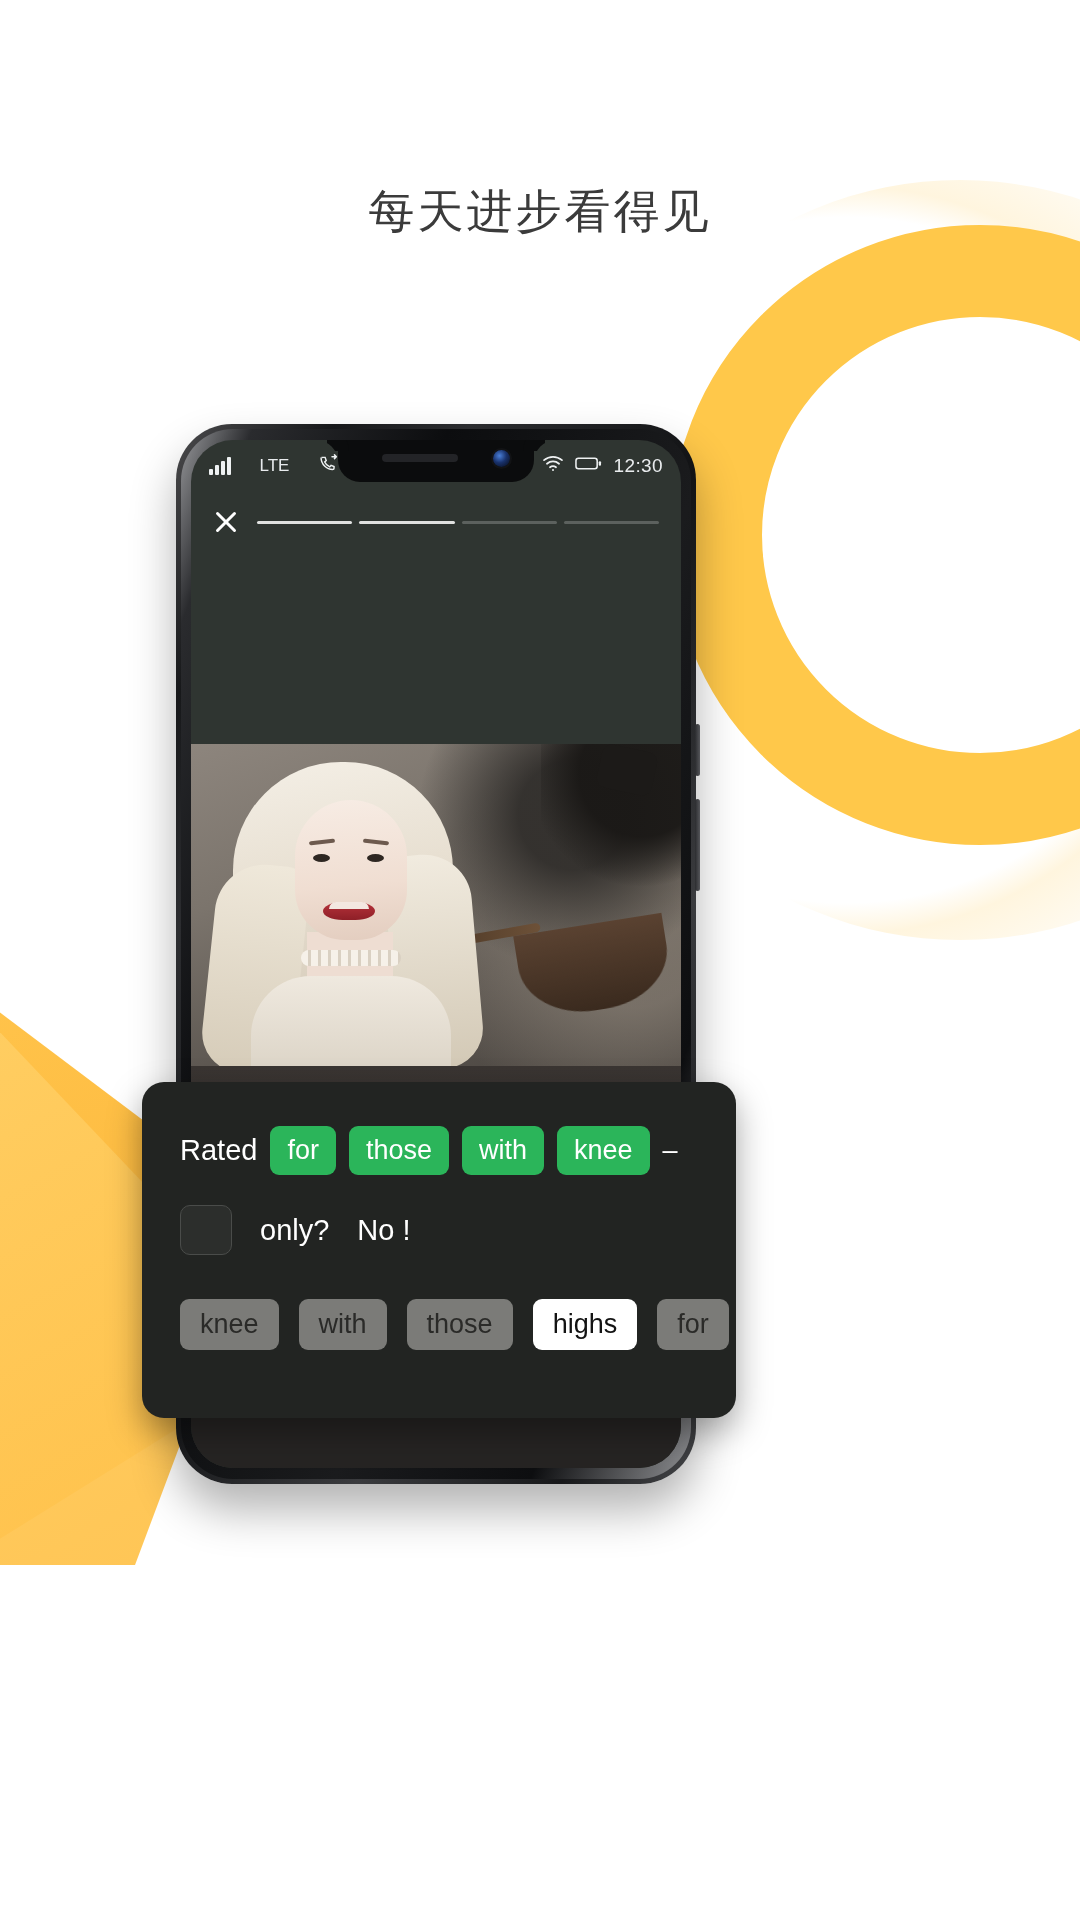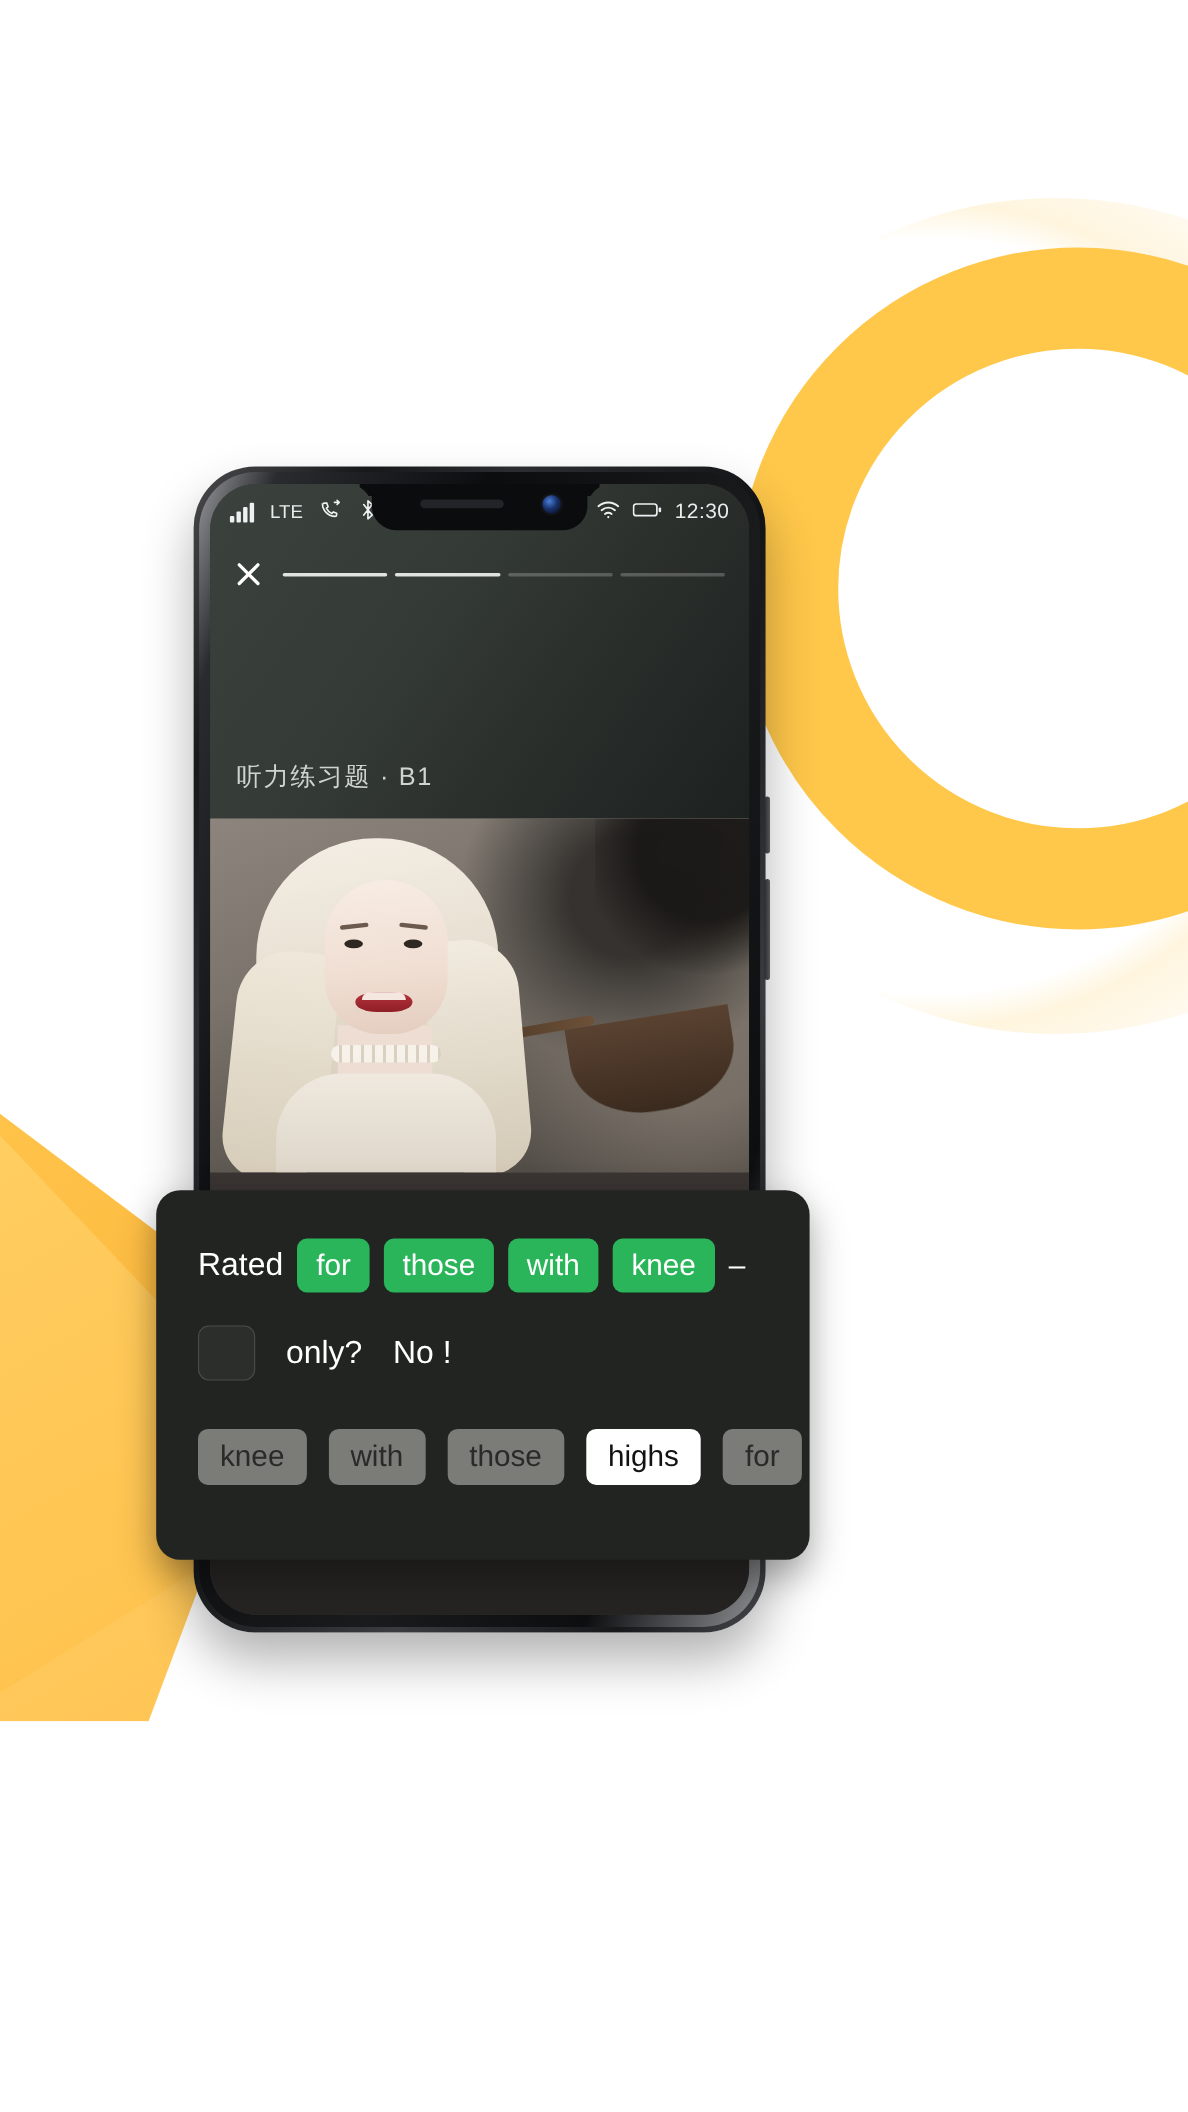--- a/index.html
+++ b/index.html
@@ -91,21 +91,21 @@
              background:linear-gradient(90deg,#2b2c2f,#55565a); }
   .btn-side.a{ top:300px; height:52px; }
   .btn-side.b{ top:375px; height:92px; }
 
   
   .statusbar{
     position:absolute; left:0; right:0; top:0; height:52px;
     display:flex; align-items:center; color:#e9ecee;
     font-size:17px; padding:0 18px; z-index:6;
   }
-  .sb-left{ display:flex; align-items:center; gap:15px; }
+  .sb-left{ display:flex; align-items:center; gap:29px; }
   .sb-right{ margin-left:auto; display:flex; align-items:center; gap:11px; }
   .sb-time{ font-size:19px; letter-spacing:.4px; }
 
   .sig{ display:flex; align-items:flex-end; gap:2.5px; height:18px; }
   .sig i{ width:3.5px; background:#eef1f2; border-radius:1px; display:block; }
   .sig i:nth-child(1){height:6px}.sig i:nth-child(2){height:10px}
   .sig i:nth-child(3){height:14px}.sig i:nth-child(4){height:18px}
 
   .notch{
     position:absolute; top:0; left:50%; transform:translateX(-50%);
@@ -261,33 +261,31 @@
 
 <div id="bg-decor">
   <div class="ring-soft"></div>
   <div class="ring-right"></div>
   <div class="ring-right-mask"></div>
   <div class="wedge-left"></div>
   <div class="wedge-left2"></div>
 </div>
 
 <div class="headline-wrap">
+  <div class="subhead">每天进步看得见</div>
 </div>
 
 <div id="phone">
   <div class="phone-shell"></div>
   <div class="phone-shell2"></div>
   <div class="btn-side a"></div>
   <div class="btn-side b"></div>
 
   <div class="phone-screen">
 
-    <div class="hero">
-      <div class="hero-title">听力练习题 · B1</div>
-    </div>
 
     <div class="video">
       <div class="v-bg"></div>
       <div class="v-dark"></div>
       <div class="v-dark2"></div>
       <div class="v-pan-h"></div>
       <div class="v-pan"></div>
       <div class="v-hair"></div>
       <div class="v-hair2"></div>
       <div class="v-hair3"></div>

